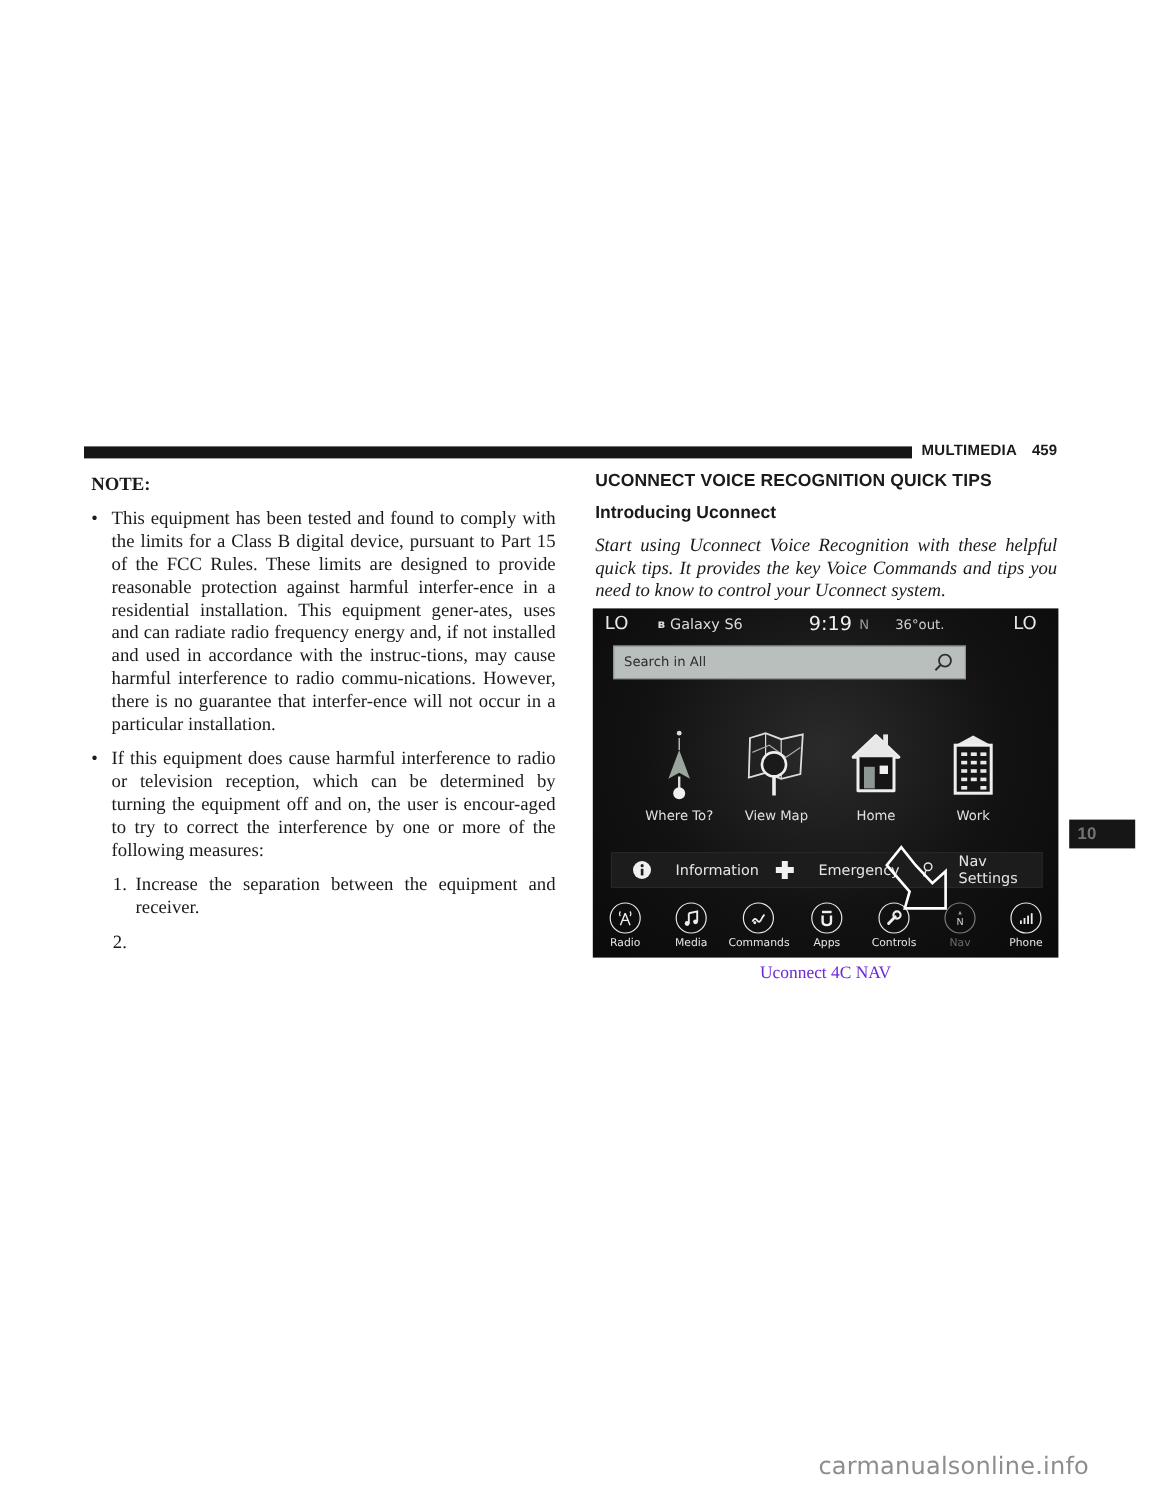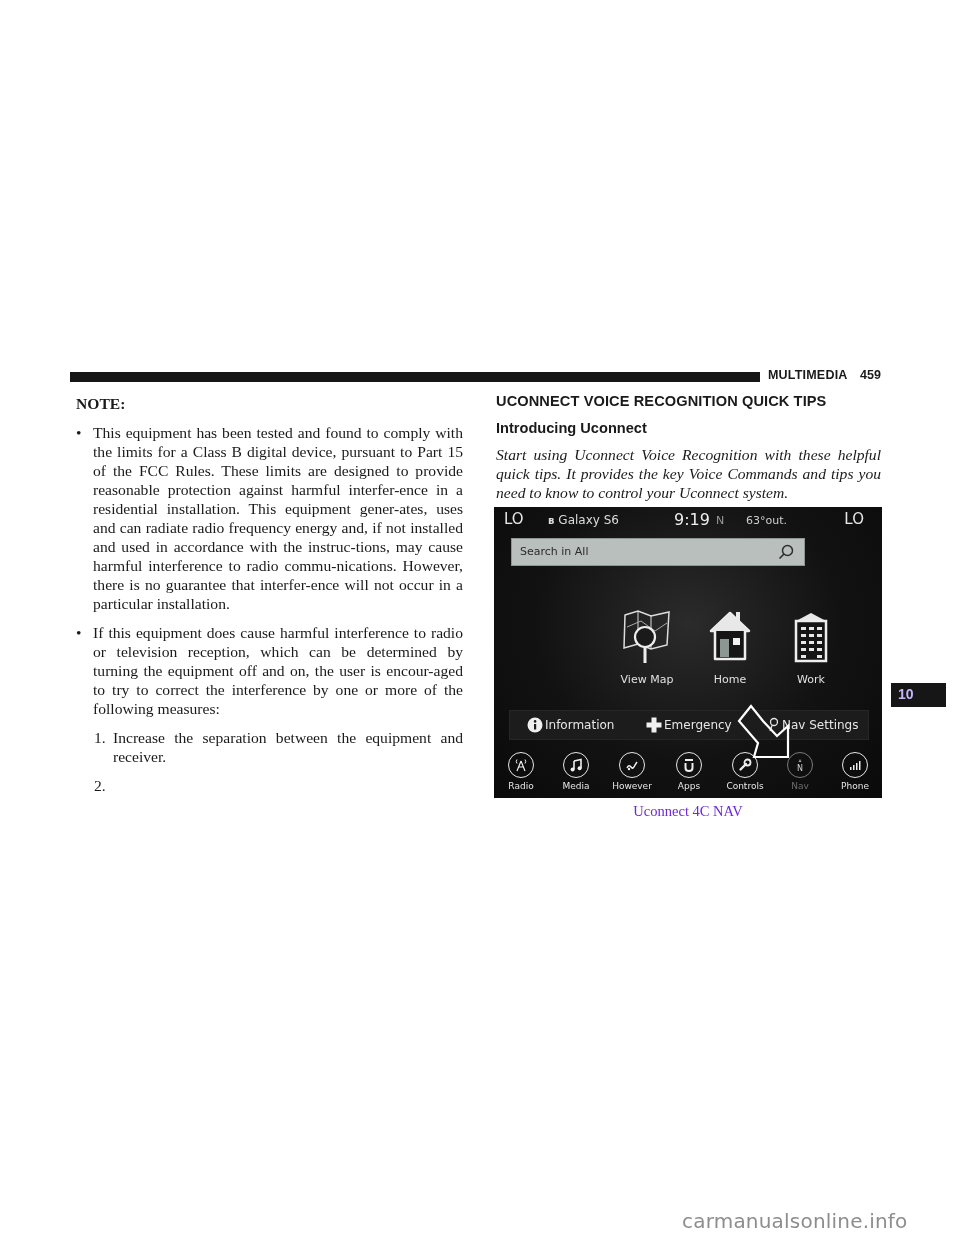--- a/index.html
+++ b/index.html
@@ -34,31 +34,31 @@
     .s-temp { left: 252px; top: 7px; font-size: 11px; color: #cfcfcf; }
     .s-search { left: 17px; top: 31px; width: 294px; height: 28px; background: #b9bfbd; border: 1px solid #8f9593; box-sizing: border-box; }
     .s-search-text { left: 8px; top: 6px; font-size: 11px; color: #2b2b2b; }
     .s-search-icon { right: 10px; top: 5px; width: 16px; height: 16px; }
 
     .s-tile { top: 100px; width: 90px; text-align: center; }
     .s-tile svg { display: block; margin: 0 auto; }
     .s-tile-label { font-size: 11px; color: #e0e0e0; margin-top: 4px; }
 
     .s-bar { left: 15px; top: 203px; width: 360px; height: 30px; background: #1c1c1c; border: 1px solid #262626; box-sizing: border-box; }
-    .s-bar-item { top: 0; height: 28px; display: flex; align-items: center; gap: 2px; font-size: 12px; color: #e6e6e6; }
+    .s-bar-item { top: 0; height: 28px; display: flex; align-items: center; gap: 20px; font-size: 12px; color: #e6e6e6; }
 
     .s-dock { left: 0; top: 245px; width: 388px; height: 46px; }
     .s-dock-item { top: 0; width: 50px; text-align: center; }
     .s-dock-circle { width: 26px; height: 26px; border: 1.6px solid #e8e8e8; border-radius: 50%; margin: 0 auto; display: flex; align-items: center; justify-content: center; box-sizing: border-box; }
     .s-dock-label { font-size: 9px; color: #e6e6e6; margin-top: 3px; }
     .dim .s-dock-circle { border-color: #7a7a7a; }
     .dim .s-dock-label { color: #6a6a6a; }
 
     .caption { left: 494px; top: 803px; width: 388px; text-align: center; font-weight: normal; font-size: 14.5px; color: #6d28d9; }
-    .chapter-tab { left: 891px; top: 683px; width: 55px; height: 24px; background: #161616; color: #c4b5fd; font-family: "Liberation Sans", sans-serif; font-weight: bold; font-size: 14px; box-sizing: border-box; padding: 3px 0 0 7px; }
+    .chapter-tab { left: 891px; top: 683px; width: 55px; height: 24px; background: #161616; color: #737373; font-family: "Liberation Sans", sans-serif; font-weight: bold; font-size: 14px; box-sizing: border-box; padding: 3px 0 0 7px; }
     .watermark { left: 682px; top: 1209px; font-family: "DejaVu Sans", sans-serif; font-size: 20px; color: #8d8d8d; letter-spacing: 0.2px; }
   </style>
 </head>
 <body>
 
 <div class="abs header-bar"></div>
 <div class="abs header-section">MULTIMEDIA</div>
 <div class="abs header-page">459</div>
 
 <div class="abs col-left">
@@ -87,31 +87,41 @@
 </div>
 
 <div class="abs screen">
   <div class="abs s-lo-left">LO</div>
   <div class="abs s-device">
     <span class="s-bt">ʙ</span>
     <span>Galaxy S6</span>
   </div>
   <div class="abs s-time">9:19</div>
   <div class="abs s-compass">N</div>
-  <div class="abs s-temp">63°out.</div>
+  <div class="abs s-temp">36°out.</div>
   <div class="abs s-lo-right">LO</div>
 
   <div class="abs s-search">
     <div class="abs s-search-text">Search in All</div>
     <svg class="abs s-search-icon" viewBox="0 0 16 16">
       <circle cx="9.5" cy="6.5" r="5" fill="none" stroke="#2d2d2d" stroke-width="1.5"></circle>
       <line x1="6" y1="10" x2="1.5" y2="14.5" stroke="#2d2d2d" stroke-width="1.6"></line>
     </svg>
   </div>
 
+  <div class="abs s-tile" style="left:27px;">
+    <svg width="30" height="62" viewBox="0 0 30 62">
+      <circle cx="15" cy="4" r="2" fill="#ddd"></circle>
+      <line x1="15" y1="8" x2="15" y2="18" stroke="#ddd" stroke-width="1"></line>
+      <polygon points="15,18 24,42 15,37 6,42" fill="#9aa59e"></polygon>
+      <line x1="15" y1="40" x2="15" y2="50" stroke="#ddd" stroke-width="2"></line>
+      <circle cx="15" cy="54" r="5" fill="#f0f0f0"></circle>
+    </svg>
+    <div class="s-tile-label">Where To?</div>
+  </div>
   <div class="abs s-tile" style="left:191px;">
     <svg width="44" height="62" viewBox="0 0 44 62">
       <polygon points="22,6 41,24 37,24 37,52 7,52 7,24 3,24" fill="#151515" stroke="#eee" stroke-width="2.5" stroke-linejoin="round"></polygon>
       <polygon points="22,6 41,24 3,24" fill="#e8e8e8"></polygon>
       <rect x="28" y="5" width="4" height="9" fill="#e8e8e8"></rect>
       <rect x="12" y="32" width="9" height="18" fill="#8c9692"></rect>
       <rect x="25" y="31" width="7" height="7" fill="#f0f0f0"></rect>
     </svg>
     <div class="s-tile-label">Home</div>
   </div>
@@ -196,21 +206,21 @@
       </div>
       <div class="s-dock-label">Media</div>
     </div>
     <div class="abs s-dock-item" style="left:113px;">
       <div class="s-dock-circle">
         <svg width="14" height="14" viewBox="0 0 14 14">
             <path d="M2,10 Q4,6 6,9 T10,7 L12,4" stroke="#eee" stroke-width="1.5" fill="none"></path>
             <circle cx="4" cy="11" r="1.2" fill="#eee"></circle>
           </svg>
       </div>
-      <div class="s-dock-label">However</div>
+      <div class="s-dock-label">Commands</div>
     </div>
     <div class="abs s-dock-item" style="left:170px;">
       <div class="s-dock-circle">
         <svg width="14" height="14" viewBox="0 0 14 14">
             <rect x="3" y="1" width="8" height="2" fill="#eee"></rect>
             <path d="M3.5,5 L3.5,10 Q3.5,13 7,13 Q10.5,13 10.5,10 L10.5,5" stroke="#eee" stroke-width="2" fill="none"></path>
           </svg>
       </div>
       <div class="s-dock-label">Apps</div>
     </div>

